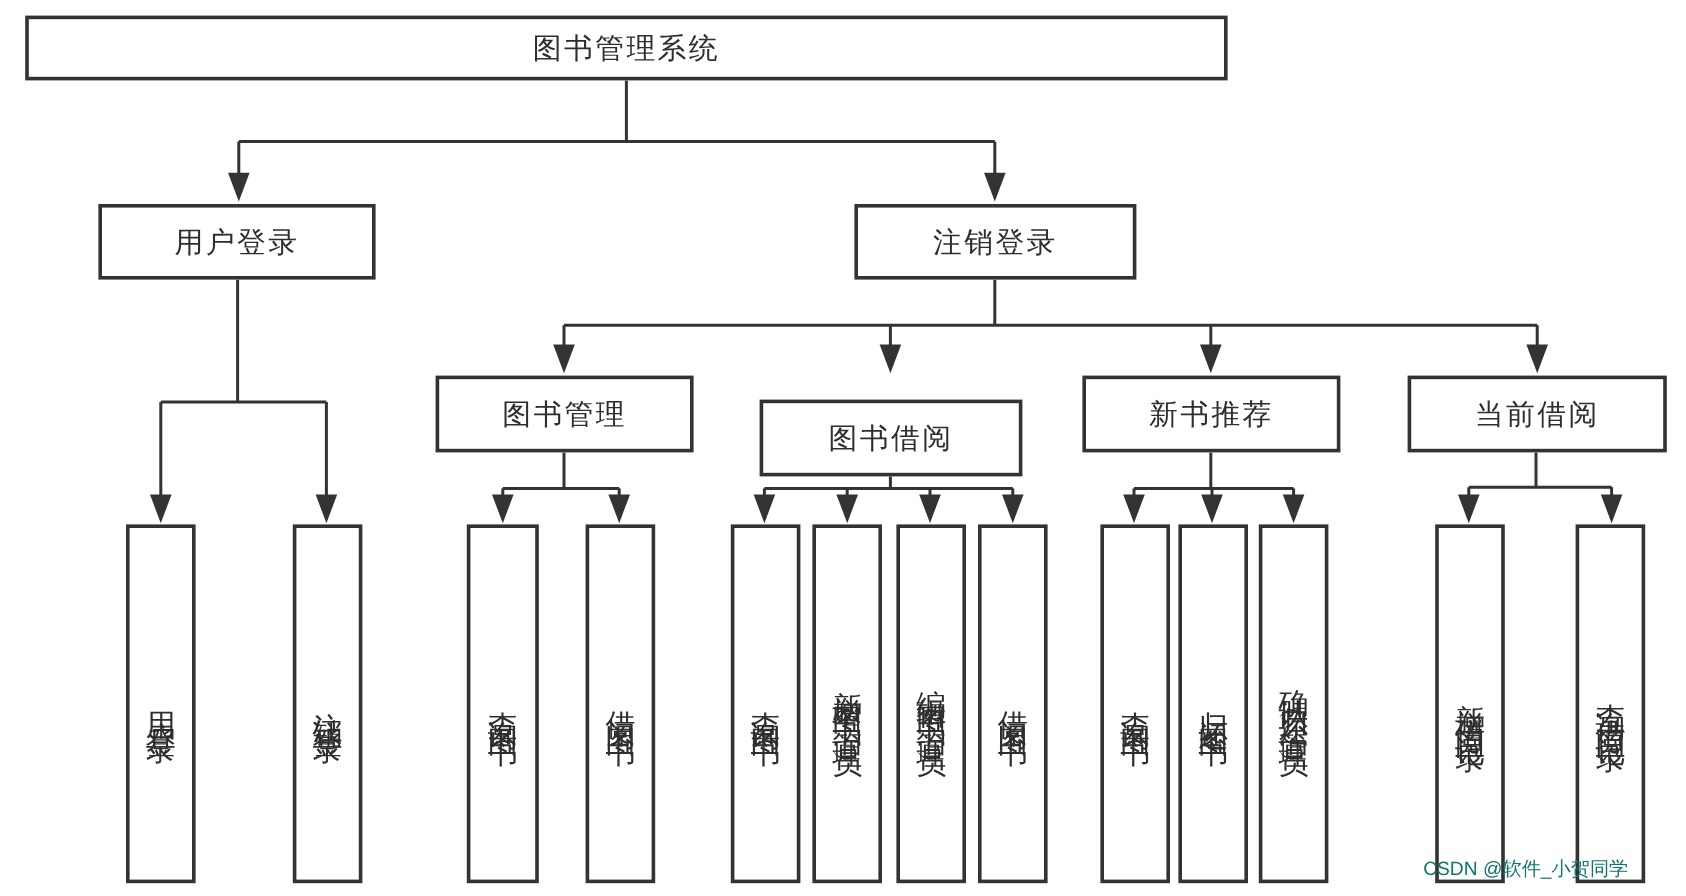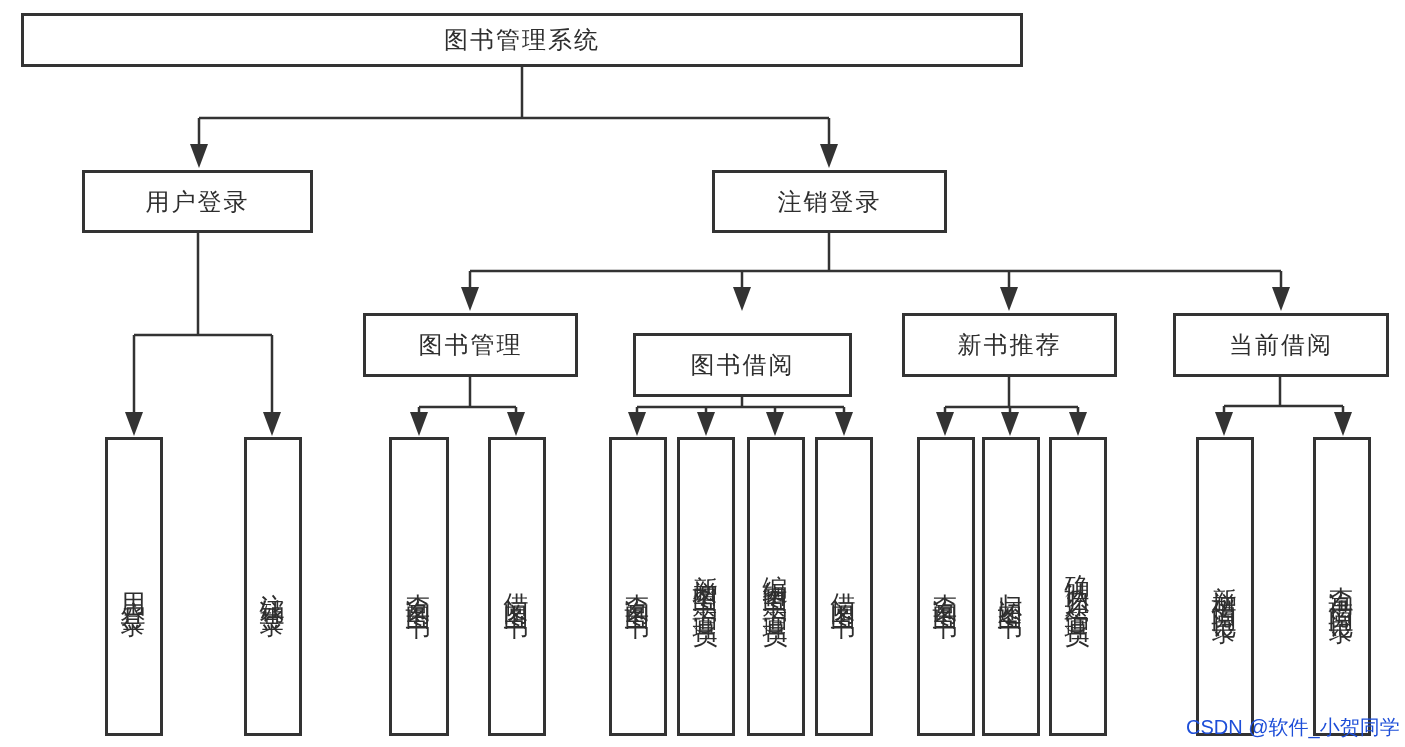--- a/index.html
+++ b/index.html
@@ -32,22 +32,22 @@
     background: #ffffff;
     writing-mode: vertical-lr;
     text-orientation: mixed;
     display: flex; align-items: center; justify-content: center;
     font-size: 25px; letter-spacing: 7px;
     color: #2e2e2e;
   }
   .watermark {
     position: absolute;
     left: 1186px; top: 714px;
-    font-size: 20px;
-    color: #1d4ed8;
+    font-size: 16px;
+    color: #0f766e;
     white-space: nowrap;
     z-index: 5;
   }
 </style>
 </head>
 <body>
 
 <div class="stage">
 
   <svg class="connectors" width="1405" height="747" viewBox="0 0 1405 747">

